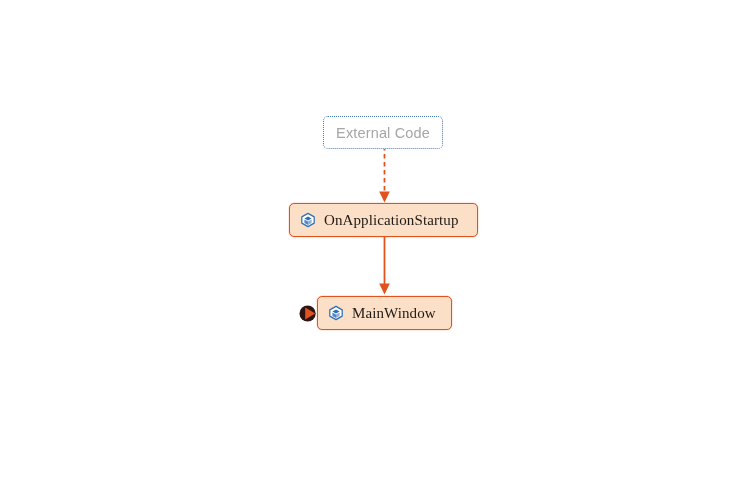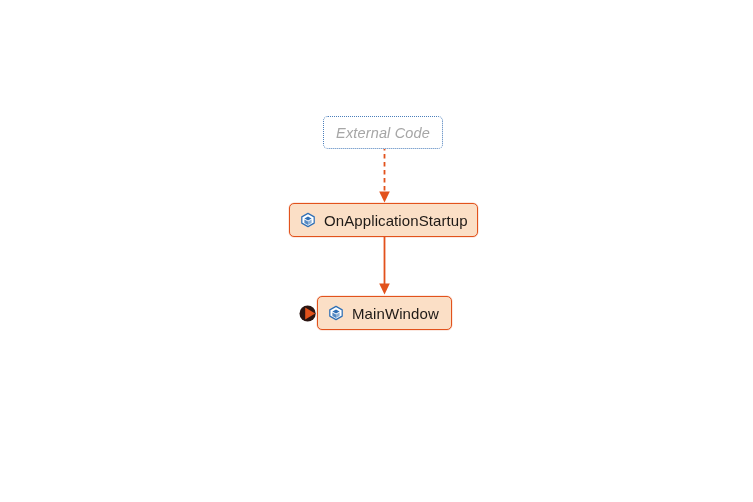--- a/index.html
+++ b/index.html
@@ -48,20 +48,21 @@
   .node-call {
     border: 1.6px solid #e2521c;
     background: #fbdfc6;
     padding: 0 13px 0 10px;
     box-shadow: 0 0 0 0.5px rgba(226,82,28,0.25);
   }
   .node-call .node-label {
     color: #1f1a17;
     font-size: 15px;
     letter-spacing: 0.1px;
+    font-family: Liberation Serif, serif;
   }
 
   .node-icon {
     width: 16px;
     height: 16px;
     flex: 0 0 16px;
     margin-right: 8px;
     display: block;
   }
 
@@ -86,21 +87,21 @@
   <svg class="conn" style="left:370px; top:146px; width:30px; height:60px;" viewBox="0 0 30 60" width="30" height="60">
     <line x1="14.5" y1="0" x2="14.5" y2="47" stroke="#e2521c" stroke-width="1.8" stroke-dasharray="4.5 3.5"></line>
     <polygon points="14.5,56.5 9.2,45.5 19.8,45.5" fill="#e2521c"></polygon>
   </svg>
 
   <svg class="conn" style="left:370px; top:236px; width:30px; height:62px;" viewBox="0 0 30 62" width="30" height="62">
     <line x1="14.5" y1="0" x2="14.5" y2="49" stroke="#e2521c" stroke-width="1.8"></line>
     <polygon points="14.5,58.5 9.2,47.5 19.8,47.5" fill="#e2521c"></polygon>
   </svg>
 
-  <div class="node node-external" style="left:323px; top:116px; width:120px; height:33px;font-style:italic;">
+  <div class="node node-external" style="left:323px; top:116px; width:120px; height:33px;">
     <span class="node-label">External Code</span>
   </div>
 
   <div class="node node-call" style="left:289px; top:203px; width:189px; height:34px;">
     <svg class="node-icon" viewBox="0 0 16 16" width="16" height="16">
       <polygon points="8,1.4 14.2,4.9 14.2,11.1 8,14.6 1.8,11.1 1.8,4.9" fill="#ffffff" stroke="#2f6fb5" stroke-width="1.25" stroke-linejoin="round"></polygon>
       <polygon points="8,4.6 11.6,6.6 8,8.6 4.4,6.6" fill="#2f6fb5"></polygon>
       <polygon points="4.4,7.4 8,9.4 8,13.1 4.4,11.1" fill="#2f6fb5" opacity="0.82"></polygon>
       <polygon points="11.6,7.4 11.6,11.1 8,13.1 8,9.4" fill="#2f6fb5" opacity="0.55"></polygon>
     </svg>

